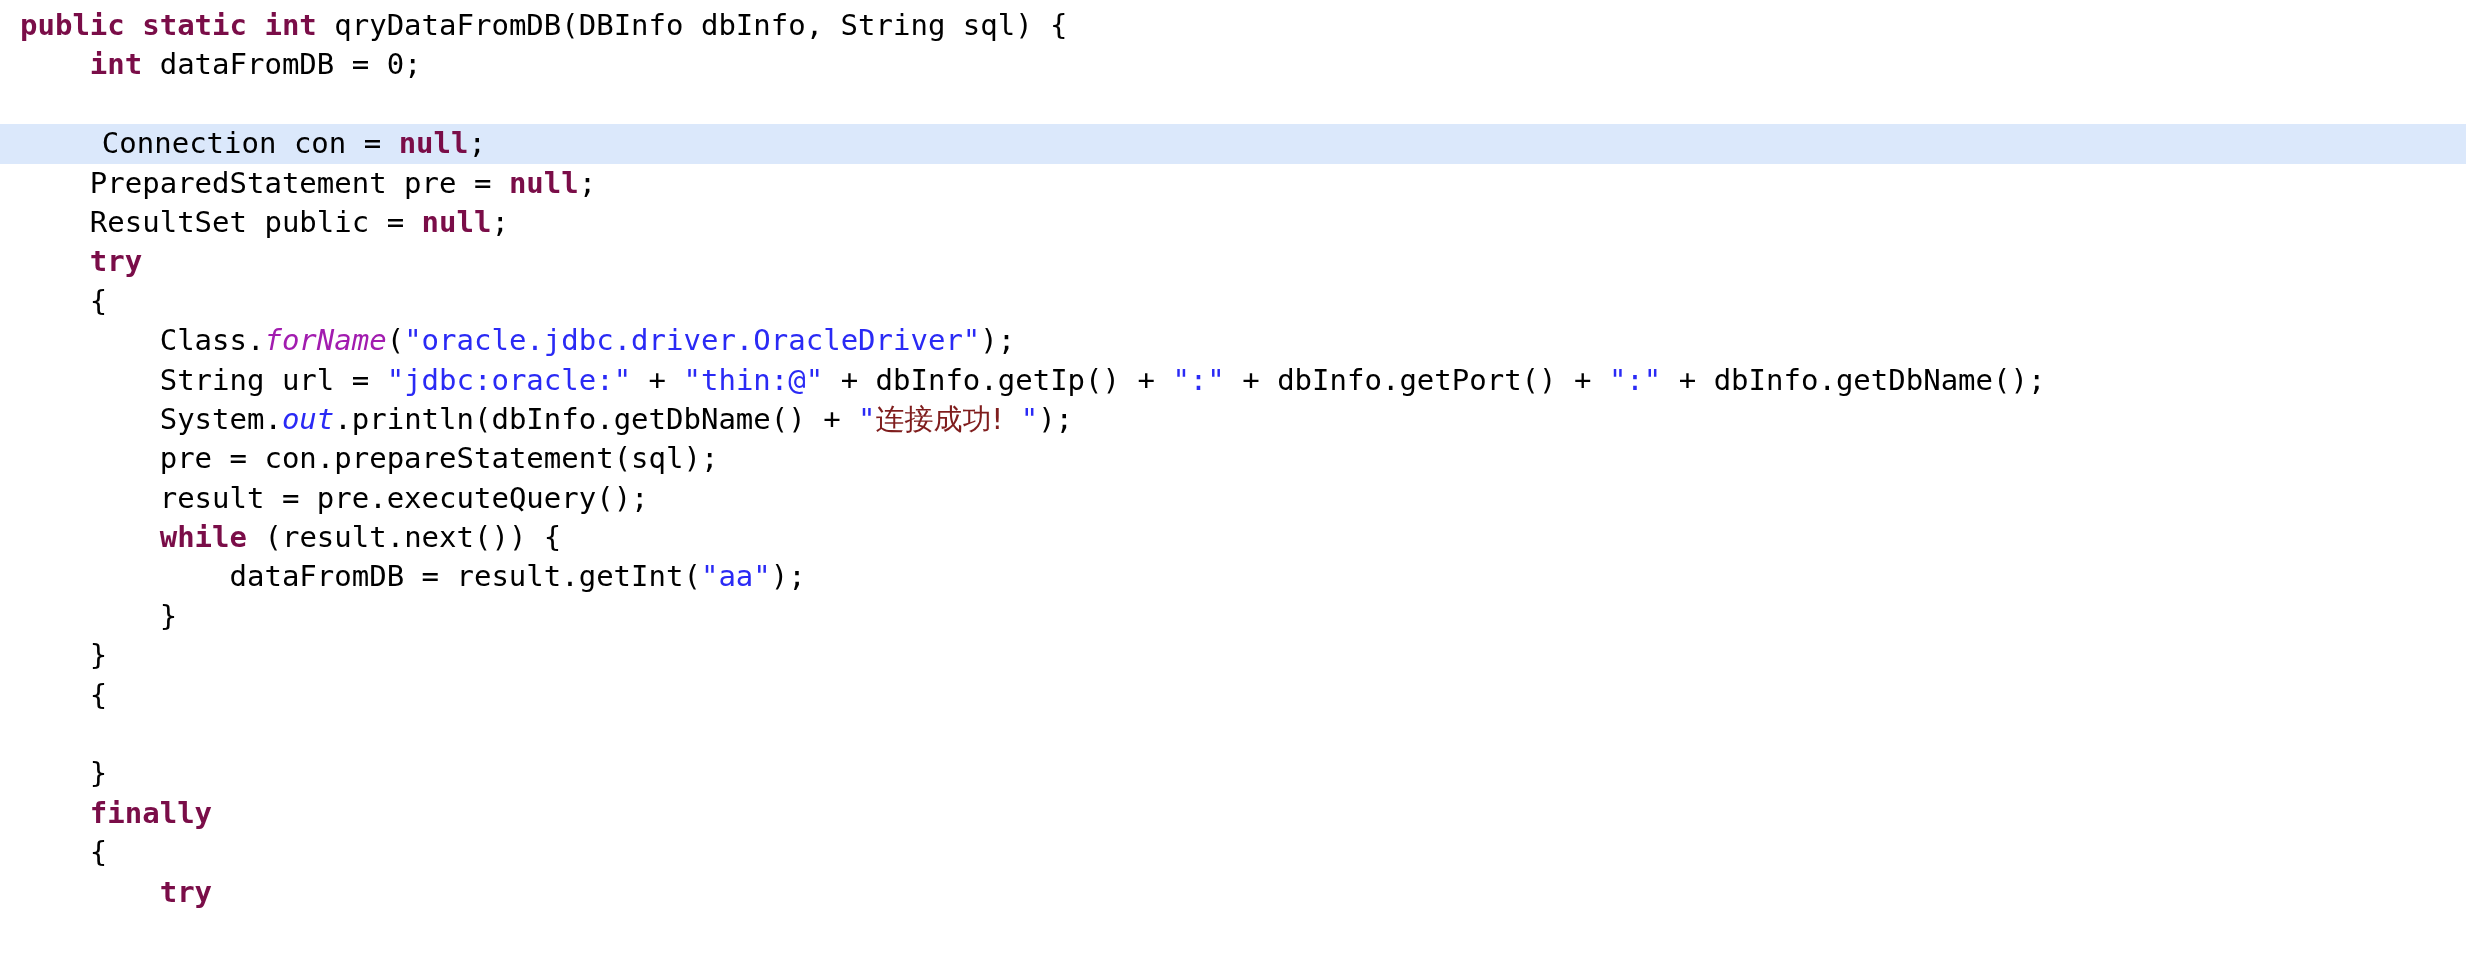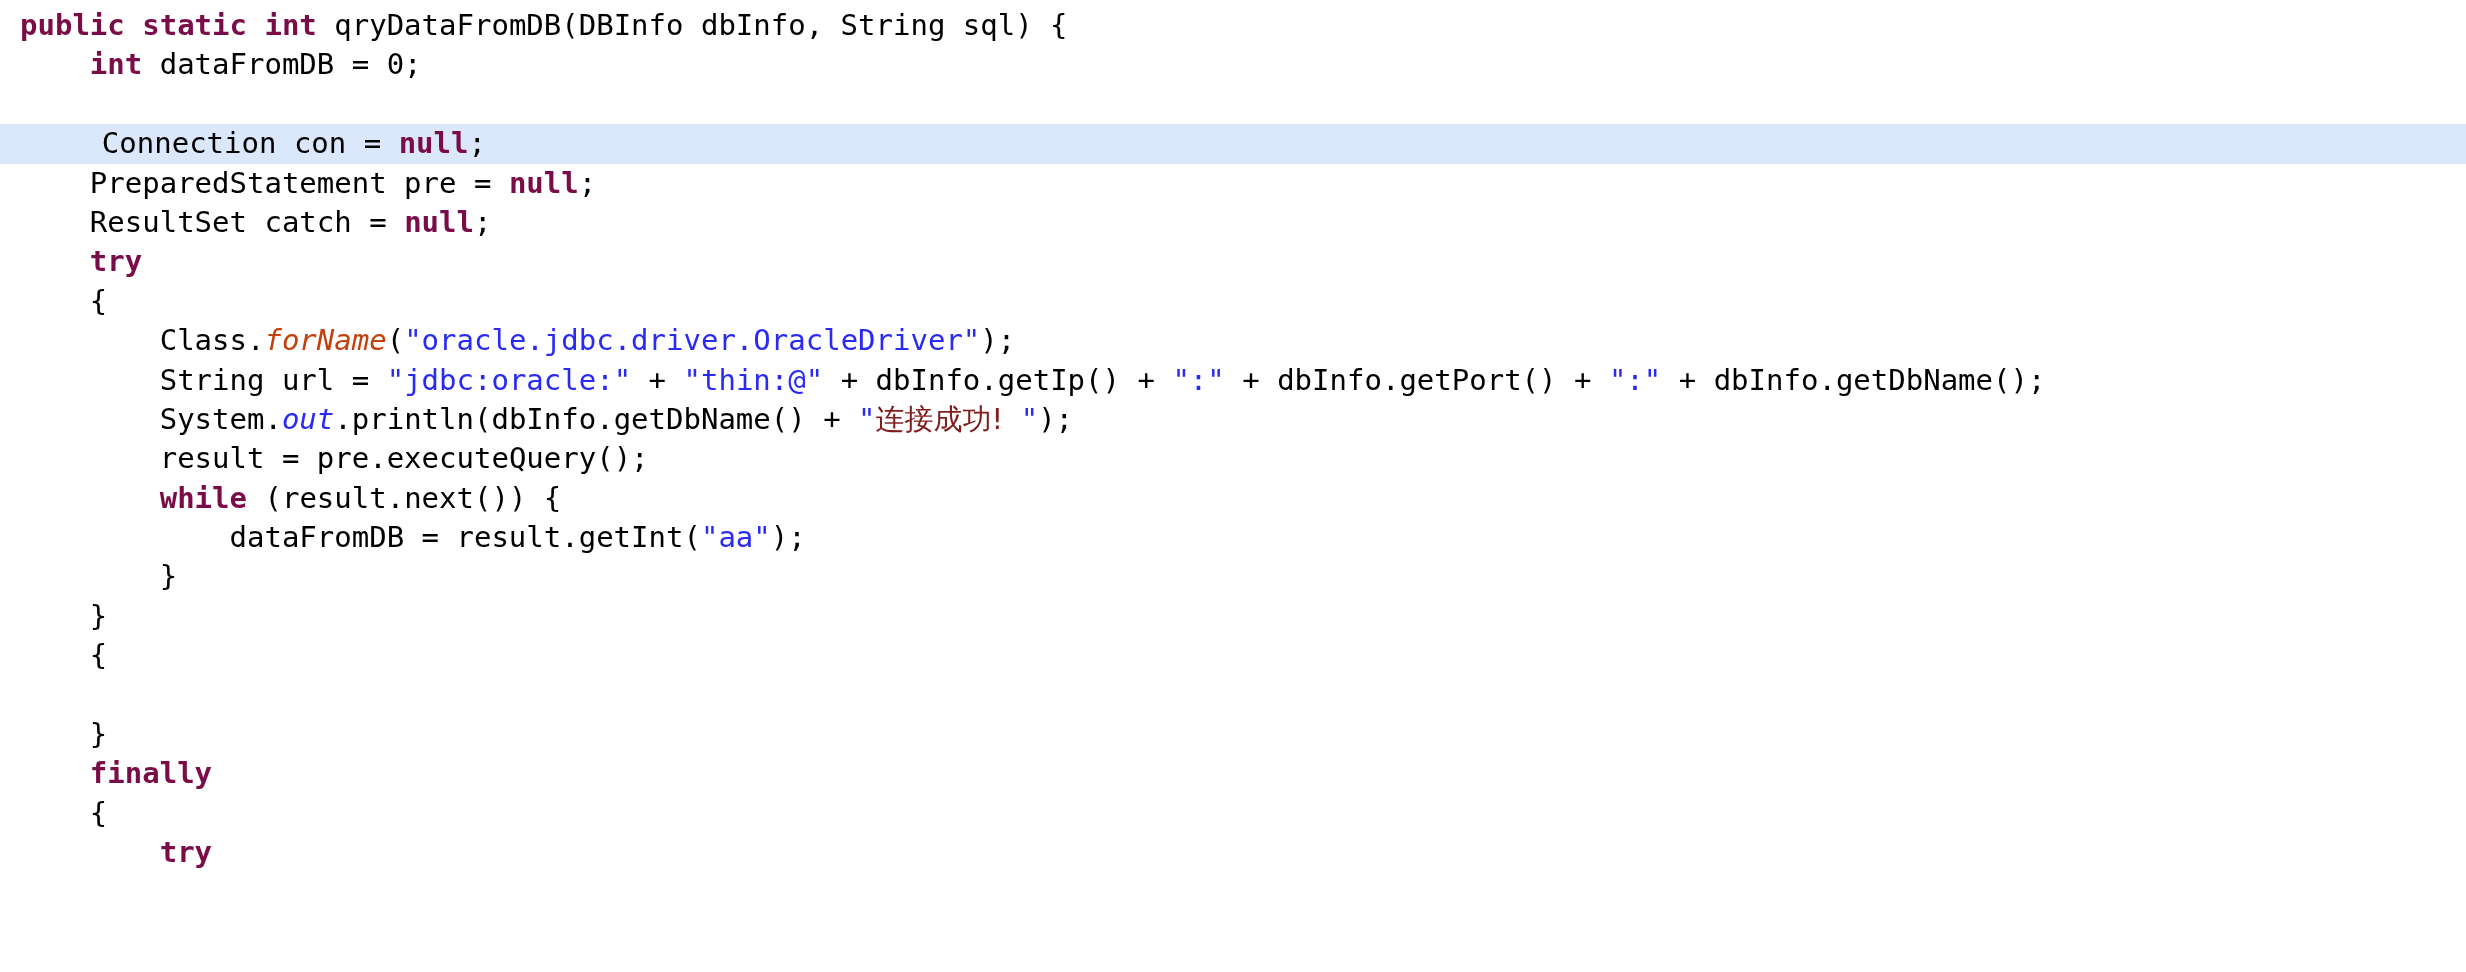--- a/index.html
+++ b/index.html
@@ -41,21 +41,21 @@
     font-weight: bold;
   }
   .tok-str {
     color: #2a2af5;
   }
   .tok-static {
     color: #2a2af5;
     font-style: italic;
   }
   .tok-method-italic {
-    color: #c2410c;
+    color: #a21caf;
     font-style: italic;
   }
   .tok-plain {
     color: #000000;
   }
   .tok-cjk {
     color: #7f1d1d;
     font-family: "DejaVu Sans", "Liberation Sans", sans-serif;
     font-style: normal;
   }
@@ -63,26 +63,27 @@
 </style>
 </head>
 <body>
 
 <div id="code-view">
     <div class="code-line"><span class="line-seg"></span><span class="line-seg tok-kw">public static int </span><span class="line-seg tok-plain">qryDataFromDB(DBInfo dbInfo, String sql) {</span></div>
     <div class="code-line"><span class="line-seg">    </span><span class="line-seg tok-kw">int </span><span class="line-seg tok-plain">dataFromDB = 0;</span></div>
     <div class="code-line"><span class="line-seg"></span><span class="line-seg tok-plain"></span></div>
     <div class="code-line highlighted"><span class="line-seg">    </span><span class="line-seg tok-plain">Connection con = </span><span class="line-seg tok-kw">null</span><span class="line-seg tok-plain">;</span></div>
     <div class="code-line"><span class="line-seg">    </span><span class="line-seg tok-plain">PreparedStatement pre = </span><span class="line-seg tok-kw">null</span><span class="line-seg tok-plain">;</span></div>
-    <div class="code-line"><span class="line-seg">    </span><span class="line-seg tok-plain">ResultSet catch = </span><span class="line-seg tok-kw">null</span><span class="line-seg tok-plain">;</span></div>
+    <div class="code-line"><span class="line-seg">    </span><span class="line-seg tok-plain">ResultSet public = </span><span class="line-seg tok-kw">null</span><span class="line-seg tok-plain">;</span></div>
     <div class="code-line"><span class="line-seg">    </span><span class="line-seg tok-kw">try</span></div>
     <div class="code-line"><span class="line-seg">    </span><span class="line-seg tok-plain">{</span></div>
     <div class="code-line"><span class="line-seg">        </span><span class="line-seg tok-plain">Class.</span><span class="line-seg tok-method-italic">forName</span><span class="line-seg tok-plain">(</span><span class="line-seg tok-str">"oracle.jdbc.driver.OracleDriver"</span><span class="line-seg tok-plain">);</span></div>
     <div class="code-line"><span class="line-seg">        </span><span class="line-seg tok-plain">String url = </span><span class="line-seg tok-str">"jdbc:oracle:"</span><span class="line-seg tok-plain"> + </span><span class="line-seg tok-str">"thin:@"</span><span class="line-seg tok-plain"> + dbInfo.getIp() + </span><span class="line-seg tok-str">":"</span><span class="line-seg tok-plain"> + dbInfo.getPort() + </span><span class="line-seg tok-str">":"</span><span class="line-seg tok-plain"> + dbInfo.getDbName();</span></div>
     <div class="code-line"><span class="line-seg">        </span><span class="line-seg tok-plain">System.</span><span class="line-seg tok-static">out</span><span class="line-seg tok-plain">.println(dbInfo.getDbName() + </span><span class="line-seg tok-str">"</span><span class="line-seg tok-cjk">连接成功!</span><span class="line-seg tok-str"> "</span><span class="line-seg tok-plain">);</span></div>
+    <div class="code-line"><span class="line-seg">        </span><span class="line-seg tok-plain">pre = con.prepareStatement(sql);</span></div>
     <div class="code-line"><span class="line-seg">        </span><span class="line-seg tok-plain">result = pre.executeQuery();</span></div>
     <div class="code-line"><span class="line-seg">        </span><span class="line-seg tok-kw">while</span><span class="line-seg tok-plain"> (result.next()) {</span></div>
     <div class="code-line"><span class="line-seg">            </span><span class="line-seg tok-plain">dataFromDB = result.getInt(</span><span class="line-seg tok-str">"aa"</span><span class="line-seg tok-plain">);</span></div>
     <div class="code-line"><span class="line-seg">        </span><span class="line-seg tok-plain">}</span></div>
     <div class="code-line"><span class="line-seg">    </span><span class="line-seg tok-plain">}</span></div>
     <div class="code-line"><span class="line-seg">    </span><span class="line-seg tok-plain">{</span></div>
     <div class="code-line"><span class="line-seg">        </span></div>
     <div class="code-line"><span class="line-seg">    </span><span class="line-seg tok-plain">}</span></div>
     <div class="code-line"><span class="line-seg">    </span><span class="line-seg tok-kw">finally</span></div>
     <div class="code-line"><span class="line-seg">    </span><span class="line-seg tok-plain">{</span></div>

